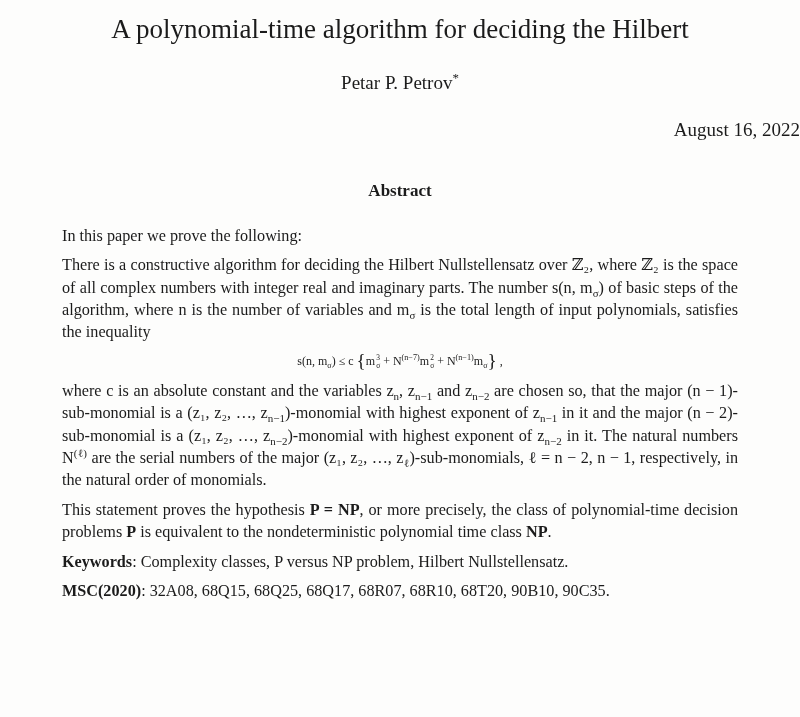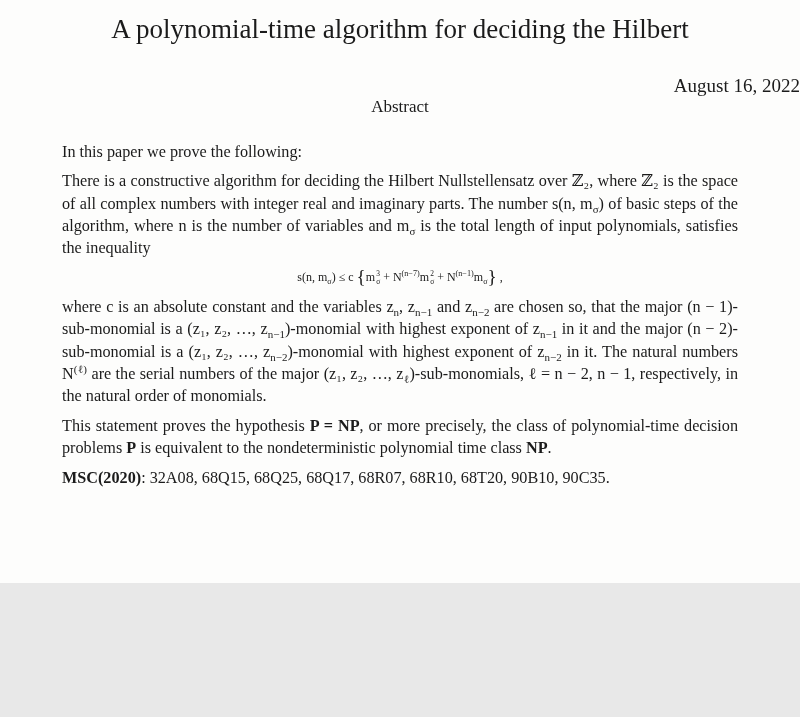--- a/index.html
+++ b/index.html
@@ -1,25 +1,25 @@
 <!DOCTYPE html>
 <html><head>
 <meta charset="utf-8">
 <style>
   html,body{margin:0;padding:0;background:#e8e8e8;}
   .page{
-    width:800px;height:583px;background:#fdfdfc;color:#1b1b1b;
+    width:800px;height:717px;background:#fdfdfc;color:#1b1b1b;
     font-family:"Liberation Serif","DejaVu Serif",serif;
     overflow:hidden;box-sizing:border-box;padding-top:10px;position:relative;
   }
   .title{font-weight:normal;text-align:center;font-size:27px;line-height:1.48;margin:0 18px;}
   .tl{display:block;}
   .author{text-align:center;font-size:19px;margin-top:22px;}
   .date{text-align:right;font-size:19px;margin-top:25px;}
-  .abs-heading{text-align:center;font-weight:normal;font-size:17px;}
+  .abs-heading{text-align:center;font-weight:bold;font-size:17px;margin-top:40px;}
   .abs-body{width:676px;margin:24px auto 0;font-size:16.2px;line-height:1.38;text-align:justify;}
   .abs-body p{margin:0 0 7px;}
   .equation{text-align:center;font-size:12px;margin:9px 0 10px;}
   .concl{margin-top:2px;}
   .kw{margin:0;}
   
   .i{}
   .b{font-weight:bold;}
   .sup{vertical-align:super;font-size:0.68em;line-height:0;}
   .sub{vertical-align:sub;font-size:0.68em;line-height:0;}
@@ -31,20 +31,21 @@
 </style>
 </head>
 <body>
 
 <div class="page">
 
   <h1 class="title">
     <span class="tl">A polynomial-time algorithm for deciding the Hilbert</span>
   </h1>
 
+  <div class="author"><span>Petar P. Petrov</span><span class="sup">*</span></div>
 
   <div class="date">August 16, 2022</div>
 
   <div class="abs-heading">Abstract</div>
 
   <div class="abs-body">
     <p>In this paper we prove the following:</p>
 
     <p><span class="i">There is a constructive algorithm for deciding the Hilbert Nullstellensatz over </span><span>ℤ₂</span><span class="i">, where </span><span>ℤ₂</span><span class="i"> is the space of all complex numbers with integer real and imaginary parts.  The number </span><span class="i">s(n, m</span><span class="i sub">σ</span><span class="i">) of basic steps of the algorithm, where n is the number of variables and </span><span class="i">m</span><span class="i sub">σ</span><span class="i"> is the total length of input polynomials, satisfies the inequality</span></p>
 
@@ -53,17 +54,18 @@
             <span class="ss-s">σ</span>
           </span></span><span class="i"> + N</span><span class="i sup">(n−7)</span><span class="i"><span>m</span><span class="ss-col">
             <span class="ss-s">2</span>
             <span class="ss-s">σ</span>
           </span></span><span class="i"> + N</span><span class="i sup">(n−1)</span><span class="i">m</span><span class="i sub">σ</span><span class="brace">}</span><span> ,</span></div>
 
     <p><span class="i">where c is an absolute constant and the variables </span><span class="i">z</span><span class="i sub">n</span><span class="i">, </span><span class="i">z</span><span class="i sub">n−1</span><span class="i"> and </span><span class="i">z</span><span class="i sub">n−2</span><span class="i"> are chosen so, that the major (n − 1)-sub-monomial is a (z₁, z₂, …, </span><span class="i">z</span><span class="i sub">n−1</span><span class="i">)-monomial with highest exponent of </span><span class="i">z</span><span class="i sub">n−1</span><span class="i"> in it and the major (n − 2)-sub-monomial is a (z₁, z₂, …, </span><span class="i">z</span><span class="i sub">n−2</span><span class="i">)-monomial with highest exponent of </span><span class="i">z</span><span class="i sub">n−2</span><span class="i"> in it.  The natural numbers </span><span class="i">N</span><span class="i sup">(ℓ)</span><span class="i"> are the serial numbers of the major (z₁, z₂, …, </span><span class="i">z</span><span class="i sub">ℓ</span><span class="i">)-sub-monomials, ℓ = n − 2, n − 1, respectively, in the natural order of monomials.</span></p>
 
     <p class="concl"><span>This statement proves the hypothesis </span><span class="b">P = NP</span><span>, or more precisely, </span><span class="i">the class of polynomial-time decision problems </span><span class="b">P</span><span class="i"> is equivalent to the nondeterministic polynomial time class </span><span class="b">NP</span><span>.</span></p>
 
+    <p class="kw"><span class="b">Keywords</span><span>: Complexity classes, P versus NP problem, Hilbert Nullstellensatz.</span></p>
 
     <p class="kw"><span class="b">MSC(2020)</span><span>: 32A08, 68Q15, 68Q25, 68Q17, 68R07, 68R10, 68T20, 90B10, 90C35.</span></p>
   </div>
 
 </div>
 
 </body></html>

